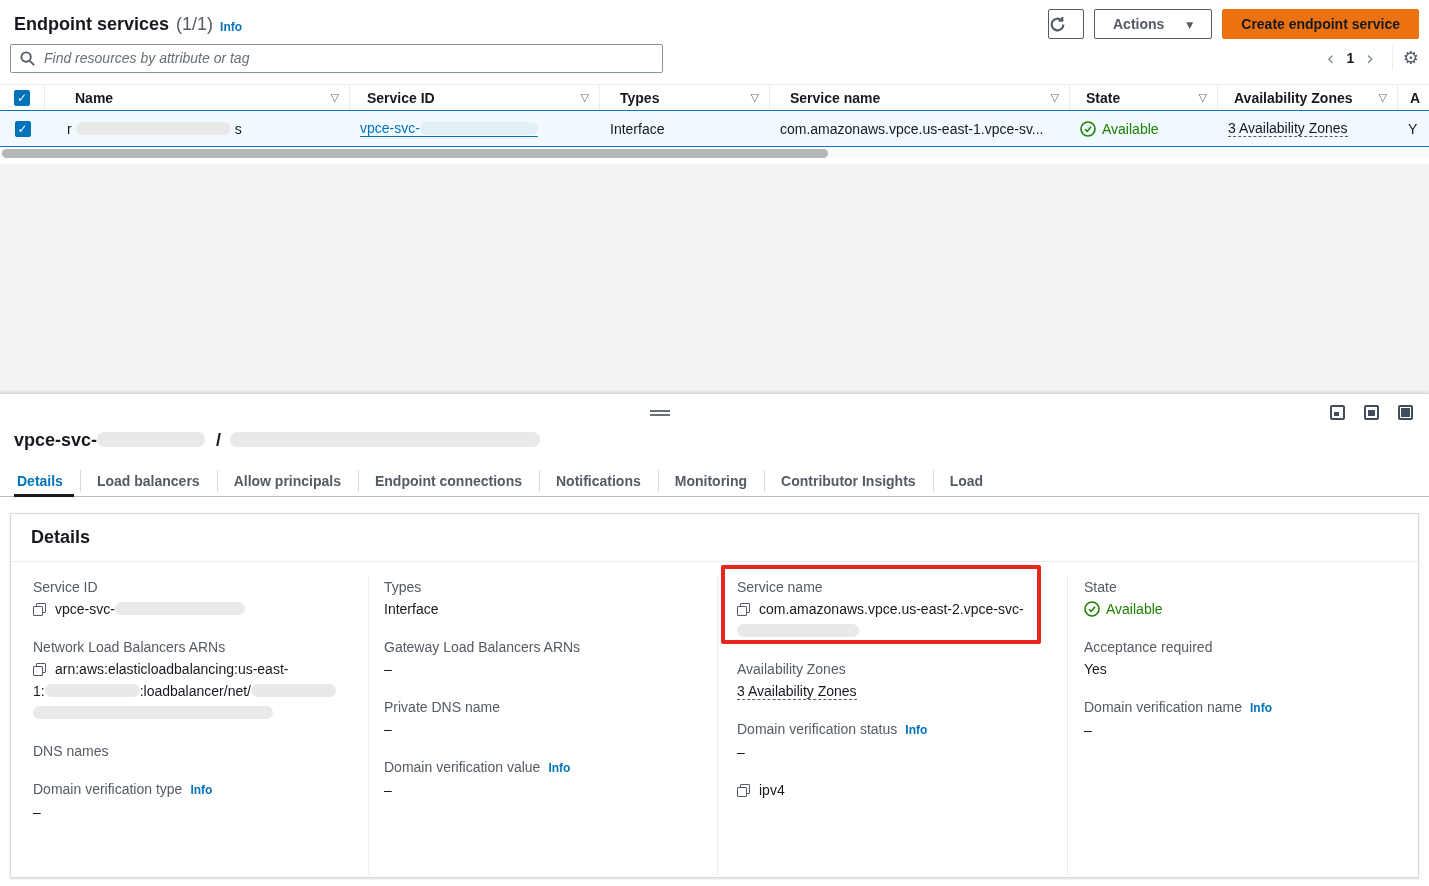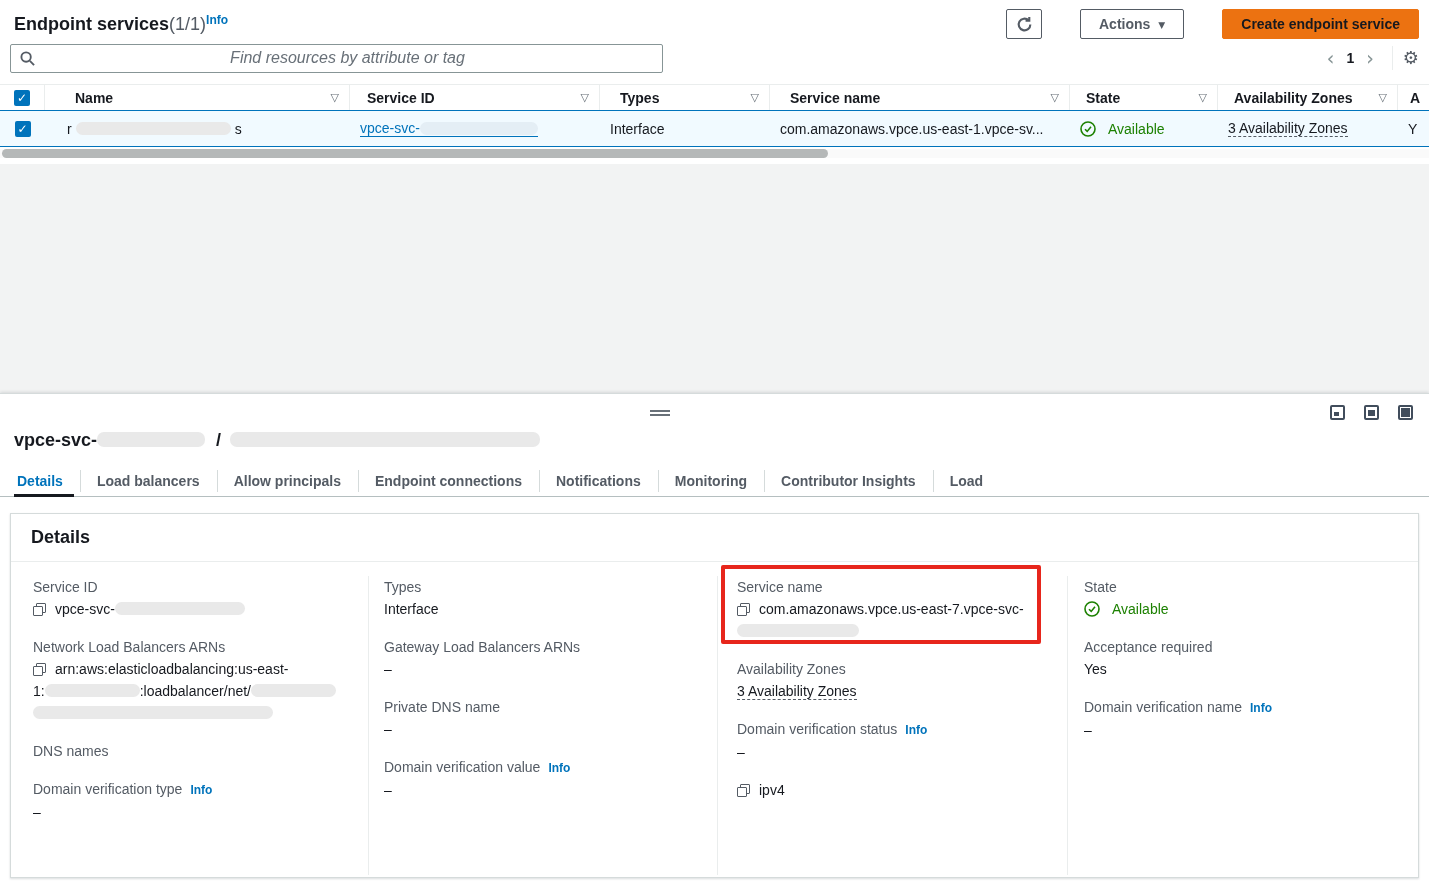--- a/index.html
+++ b/index.html
@@ -12,34 +12,34 @@
   body{
     width:1429px;height:886px;position:relative;overflow:hidden;
     font-family:"Liberation Sans",sans-serif;font-size:14px;
     color:var(--text-dark,#16191f);background:#fff;
   }
   .iconfont{font-family:"DejaVu Sans",sans-serif;}
 
   
   .top-section{position:absolute;top:0;left:0;right:0;height:164px;background:#fff;}
   .header-row{position:absolute;top:8px;left:14px;right:10px;height:32px;display:flex;align-items:center;}
-  .page-title{font-size:18px;font-weight:bold;margin:0;display:flex;align-items:flex-start;}
+  .page-title{font-size:18px;font-weight:bold;margin:0;display:flex;align-items:flex-end;gap:7px;}
   .counter{font-weight:normal;color:#545b64;font-size:18px;}
   .info-link{color:var(--link-blue,#0073bb);font-size:12px;font-weight:bold;text-decoration:none;position:relative;top:-1px;}
   .header-actions{margin-left:auto;display:flex;gap:10px;align-items:center;}
   .btn{height:30px;border:1px solid #545b64;border-radius:2px;background:#fff;color:#545b64;
-       font-weight:bold;font-size:14px;display:flex;align-items:center;justify-content:center;
-       padding:0 18px;cursor:pointer;font-family:inherit;gap:8px;margin-left:28px;}
+       font-weight:bold;font-size:14px;display:flex;align-items:center;justify-content:flex-start;
+       padding:0 18px;cursor:pointer;font-family:inherit;gap:22px;}
   .btn-icon-only{width:36px;padding:0;}
   .btn-primary{background:var(--accent-orange,#ec7211);border-color:var(--accent-orange,#ec7211);color:#16191f;}
   .caret{font-size:9px;position:relative;top:1px;}
 
   .search-row{position:absolute;top:43px;left:10px;right:10px;height:30px;display:flex;align-items:center;}
   .search-box{width:653px;height:29px;border:1px solid #879596;border-radius:2px;display:flex;align-items:center;padding:0 9px;gap:7px;background:#fff;}
-  .search-box input{border:none;outline:none;flex:1;font-size:16px;font-style:italic;color:#6d28d9;font-family:inherit;background:transparent;text-align:center;}
+  .search-box input{border:none;outline:none;flex:1;font-size:14px;font-style:italic;color:#6d28d9;font-family:inherit;background:transparent;}
   .search-box input::placeholder{color:#687078;font-style:italic;}
   .pagination{margin-left:auto;display:flex;align-items:center;}
   .page-chev{font-size:19px;color:#879596;padding:0 8px;cursor:pointer;line-height:1;}
   .page-num{font-weight:bold;color:#16191f;padding:0 4px;}
   .pg-divider{width:1px;height:24px;background:#eaeded;margin:0 10px;}
   .gear-btn{font-size:18px;color:#545b64;cursor:pointer;line-height:1;}
 
   
   .table{position:absolute;top:84px;left:0;right:0;}
   .thead{display:flex;height:26px;align-items:center;border-top:1px solid #eaeded;font-weight:bold;}
@@ -55,21 +55,21 @@
   .w-az{width:180px;padding-left:16px;}
   .w-acc{width:31px;padding-left:12px;overflow:hidden;}
   .trow{display:flex;height:37px;align-items:center;background:var(--selected-row-bg,#f1faff);
         border-top:1px solid var(--link-blue,#0073bb);border-bottom:1px solid var(--link-blue,#0073bb);}
   .td{display:flex;align-items:center;padding:0 10px;}
   .td.w-name{padding-left:22px;}
   .checkbox{width:16px;height:16px;background:var(--link-blue,#0073bb);border-radius:2px;color:#fff;
             display:flex;align-items:center;justify-content:center;font-size:12px;font-weight:bold;cursor:pointer;}
   .link-solid{color:var(--link-blue,#0073bb);text-decoration:none;border-bottom:1px solid var(--link-blue,#0073bb);display:inline-flex;align-items:center;}
   .dashed-link{color:#16191f;text-decoration:none;border-bottom:1px dashed #545b64;}
-  .state-green{color:var(--success-green,#1d8102);display:flex;align-items:center;gap:12px;}
+  .state-green{color:var(--success-green,#1d8102);display:flex;align-items:center;gap:6px;}
   .hscroll{position:relative;height:9px;margin-top:2px;background:#fafafa;}
   .hscroll .thumb{position:absolute;left:2px;top:0;height:9px;width:826px;background:#b5b8b8;border-radius:5px;cursor:pointer;}
 
   .gray-band{position:absolute;top:164px;left:0;right:0;height:229px;background:var(--page-bg,#f2f3f3);}
 
   
   .split-panel{position:absolute;top:393px;left:0;right:0;bottom:0;background:#fff;
                border-top:1px solid #d5dbdb;box-shadow:0 -1px 3px rgba(0,28,36,.12);}
   .resize-handle{position:absolute;top:16px;left:650px;width:20px;height:6px;cursor:row-resize;
                  border-top:2px solid #687078;border-bottom:2px solid #687078;}
@@ -324,21 +324,21 @@
             <a class="info-sm" href="#">Info</a>
           </div>
           <div class="fvalue">–</div>
         </div>
       </div>
 
       <div class="col col-3">
         <div class="field">
           <div class="flabel">Service name</div>
           <div class="fvalue">
-            <span class="copy-icon"></span><span>com.amazonaws.vpce.us-east-7.vpce-svc-</span>
+            <span class="copy-icon"></span><span>com.amazonaws.vpce.us-east-2.vpce-svc-</span>
           </div>
           <div class="fvalue">
             <span class="rd" style="width:122px;"></span>
           </div>
         </div>
         <div class="field">
           <div class="flabel">Availability Zones</div>
           <div class="fvalue">
             <a class="dashed-link" href="#">3 Availability Zones</a>
           </div>

